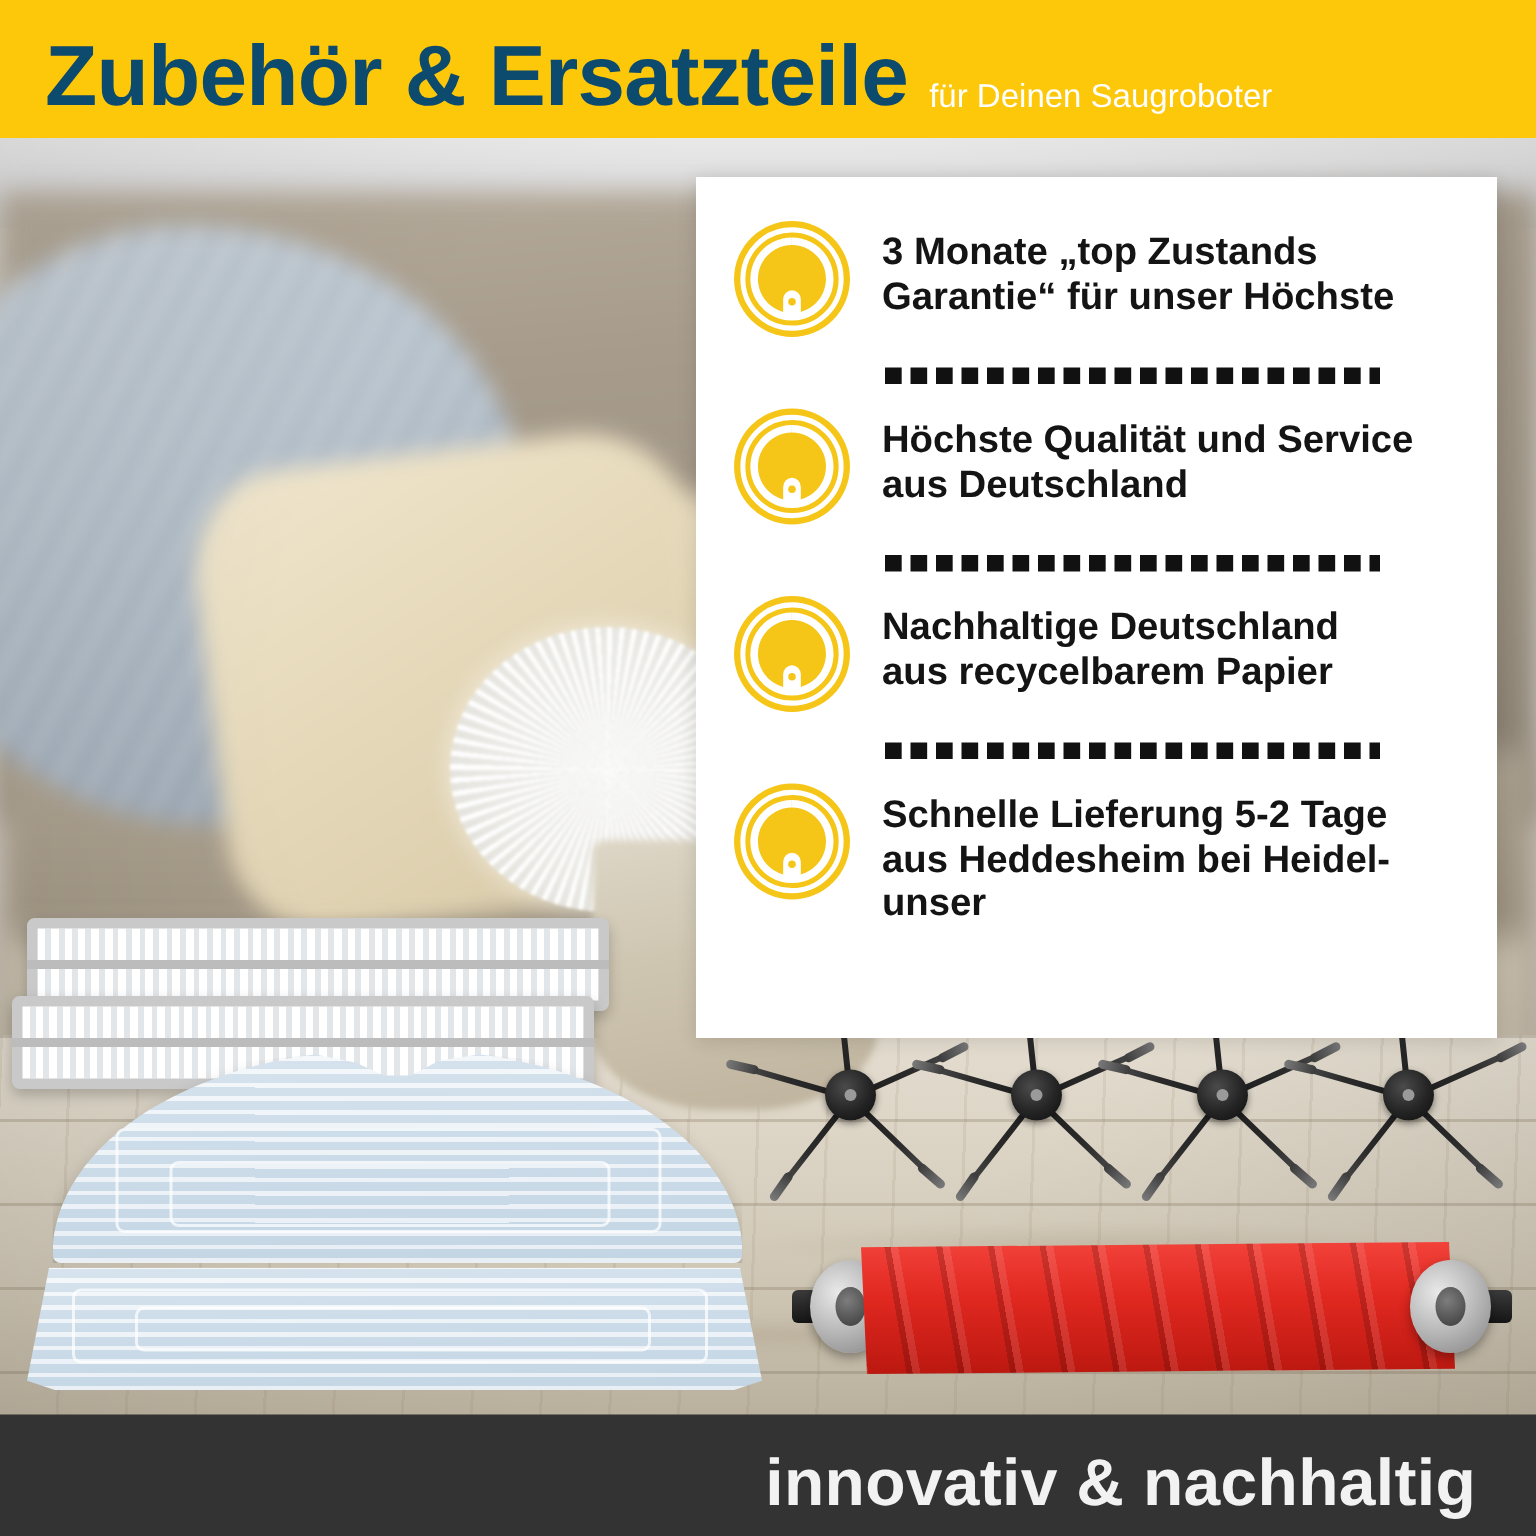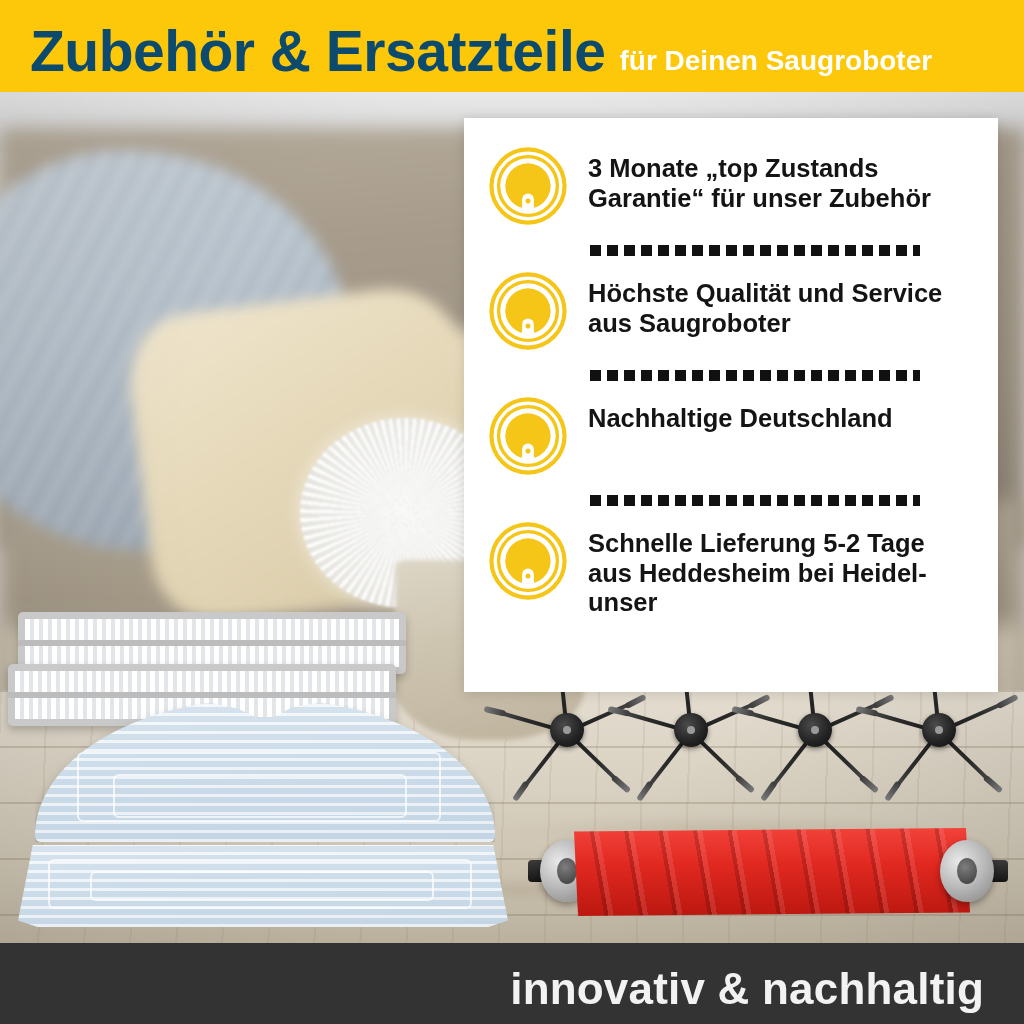--- a/index.html
+++ b/index.html
@@ -96,21 +96,21 @@
     position:absolute;left:0;top:0;width:1024px;height:92px;
     background:#fdc70a;
     display:flex;align-items:flex-end;
     padding:0 20px 12px 30px;box-sizing:border-box;
   }
   .hdr-title{
     font-size:57px;font-weight:bold;color:#0c4a6e;
     letter-spacing:-0.5px;line-height:1;white-space:nowrap;
   }
   .hdr-sub{
-    font-size:28px;font-weight:bold;color:#ffffff;
+    font-size:22px;font-weight:normal;color:#ffffff;
     margin-left:14px;line-height:1;padding-bottom:5px;white-space:nowrap;margin-top:17px;
   }
 
   
   .panel{
     position:absolute;left:464px;top:118px;width:534px;height:574px;
     background:#ffffff;
     box-shadow:0 2px 12px rgba(0,0,0,.13);
     box-sizing:border-box;
     padding:30px 22px 10px 22px;
@@ -320,56 +320,57 @@
         <svg viewBox="0 0 100 100" width="84" height="84" aria-hidden="true">
           <circle cx="50" cy="50" r="46" fill="#f5c518"></circle>
           <circle cx="50" cy="50" r="39" fill="none" stroke="#ffffff" stroke-width="4"></circle>
           <path d="M50 20 a30 30 0 1 1 -0.1 0" fill="none" stroke="#ffffff" stroke-width="6"></path>
           <path d="M43 78 L43 66 a7 7 0 0 1 14 0 L57 78 Z" fill="#ffffff"></path>
           <circle cx="50" cy="68" r="3" fill="#f5c518"></circle>
         </svg>
       </span>
       <span class="feat-text">
         <span>3 Monate „top Zustands</span><br>
-        <span>Garantie“ für unser Zubehör</span>
+        <span>Garantie“ für unser Höchste</span>
       </span>
     </div>
 
     <div class="divider"></div>
 
     <div class="feat">
       <span class="feat-icon">
         <svg viewBox="0 0 100 100" width="84" height="84" aria-hidden="true">
           <circle cx="50" cy="50" r="46" fill="#f5c518"></circle>
           <circle cx="50" cy="50" r="39" fill="none" stroke="#ffffff" stroke-width="4"></circle>
           <path d="M50 20 a30 30 0 1 1 -0.1 0" fill="none" stroke="#ffffff" stroke-width="6"></path>
           <path d="M43 78 L43 66 a7 7 0 0 1 14 0 L57 78 Z" fill="#ffffff"></path>
           <circle cx="50" cy="68" r="3" fill="#f5c518"></circle>
         </svg>
       </span>
       <span class="feat-text">
         <span>Höchste Qualität und Service</span><br>
-        <span>aus Saugroboter</span>
+        <span>aus Deutschland</span>
       </span>
     </div>
 
     <div class="divider"></div>
 
     <div class="feat">
       <span class="feat-icon">
         <svg viewBox="0 0 100 100" width="84" height="84" aria-hidden="true">
           <circle cx="50" cy="50" r="46" fill="#f5c518"></circle>
           <circle cx="50" cy="50" r="39" fill="none" stroke="#ffffff" stroke-width="4"></circle>
           <path d="M50 20 a30 30 0 1 1 -0.1 0" fill="none" stroke="#ffffff" stroke-width="6"></path>
           <path d="M43 78 L43 66 a7 7 0 0 1 14 0 L57 78 Z" fill="#ffffff"></path>
           <circle cx="50" cy="68" r="3" fill="#f5c518"></circle>
         </svg>
       </span>
       <span class="feat-text">
         <span>Nachhaltige Deutschland</span><br>
+        <span>aus recycelbarem Papier</span>
       </span>
     </div>
 
     <div class="divider"></div>
 
     <div class="feat">
       <span class="feat-icon">
         <svg viewBox="0 0 100 100" width="84" height="84" aria-hidden="true">
           <circle cx="50" cy="50" r="46" fill="#f5c518"></circle>
           <circle cx="50" cy="50" r="39" fill="none" stroke="#ffffff" stroke-width="4"></circle>

